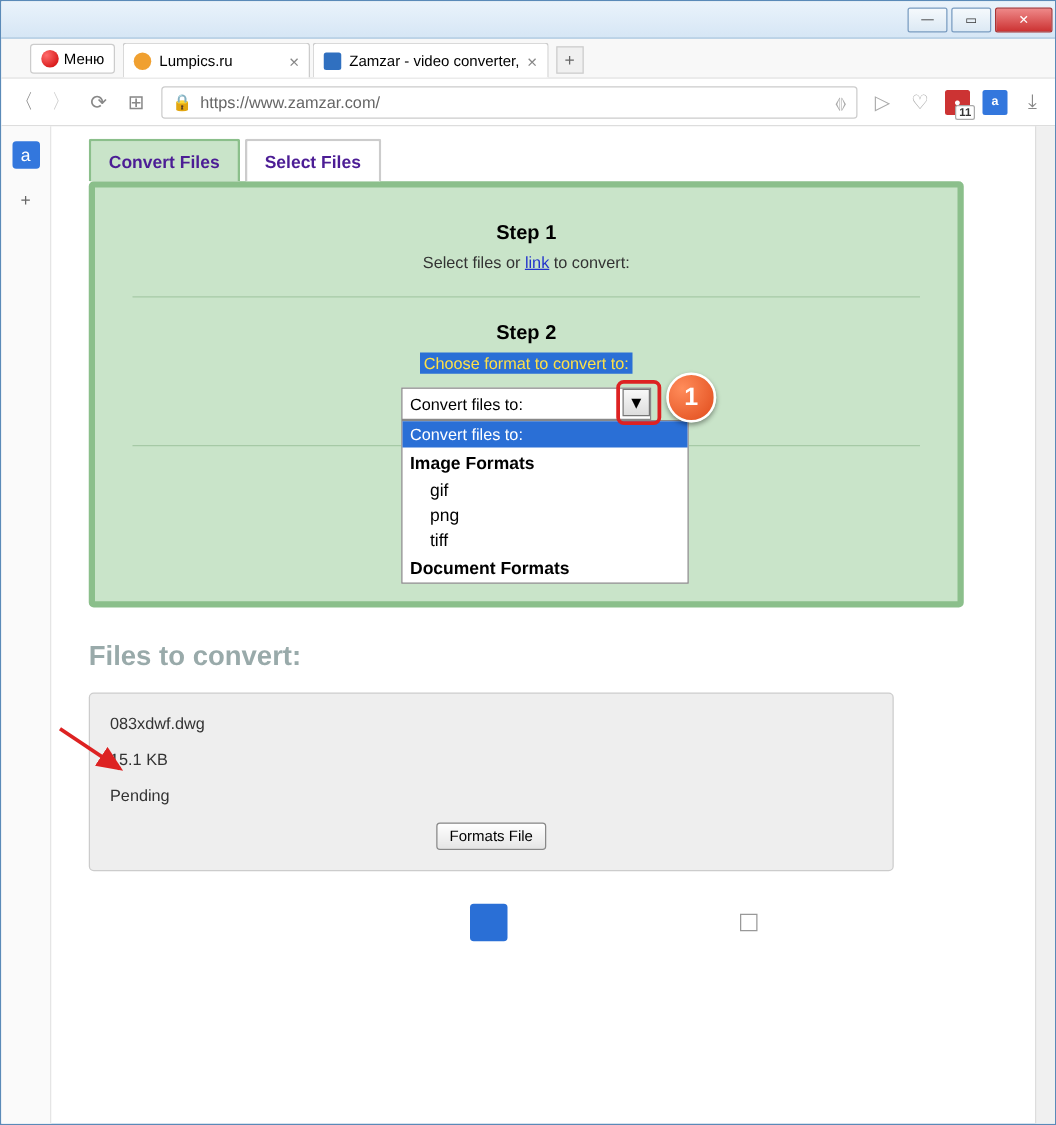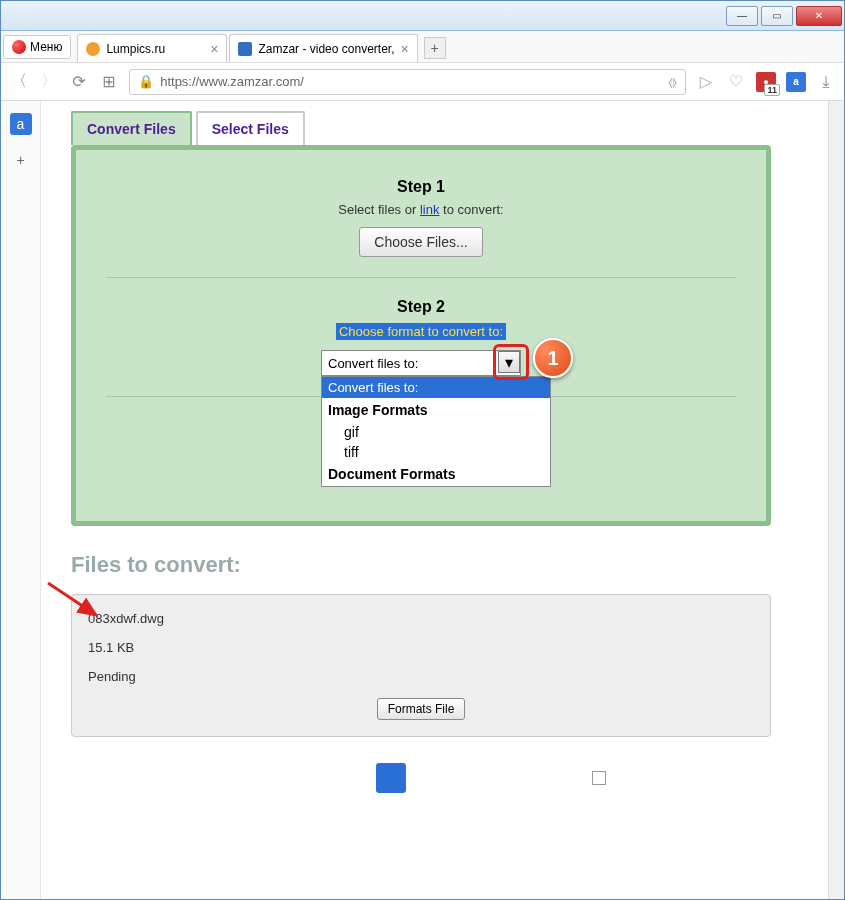--- a/index.html
+++ b/index.html
@@ -1,21 +1,21 @@
 <!DOCTYPE html>
 <html><head>
 <meta charset="utf-8">
 <style>
 *{box-sizing:border-box;margin:0;padding:0;font-family:Arial,Helvetica,sans-serif}
 body{background:#fff}
 .window{width:845px;height:900px;border:1px solid #5a8ab8;background:#fff;position:relative;overflow:hidden}
 .titlebar{height:30px;background:linear-gradient(#eaf3fb,#d6e6f5);border-bottom:1px solid #8fb5d6;display:flex;justify-content:flex-end;align-items:center;padding:0 2px}
 .winbtn{width:32px;height:20px;margin-left:3px;border:1px solid #7a9cc0;background:linear-gradient(#f5f9fc,#dce9f4);border-radius:2px;display:flex;align-items:center;justify-content:center;font-size:10px;color:#333}
 .winbtn.close{background:linear-gradient(#e88,#c33);color:#fff;width:46px;border-color:#a33}
-.tabbar{height:32px;background:#f8f8f8;border-bottom:1px solid #ddd;display:flex;align-items:flex-end;padding:0 2px}
+.tabbar{height:32px;background:#f8f8f8;border-bottom:1px solid #ddd;display:flex;align-items:flex-end;padding:0 23px}
 .menu-btn{display:flex;align-items:center;gap:4px;padding:4px 8px;border:1px solid #ccc;border-radius:3px;background:#fff;font-size:12px;margin-right:6px;margin-bottom:3px}
 .opera-o{width:14px;height:14px;border-radius:50%;background:radial-gradient(circle at 30% 30%,#ff6b6b,#c00)}
 .tab{height:28px;border:1px solid #ccc;border-bottom:none;background:#fff;display:flex;align-items:center;padding:0 8px;font-size:12px;margin-right:2px;min-width:150px;border-radius:3px 3px 0 0}
 .tab.active{background:#fff}
 .tab .favicon{width:14px;height:14px;margin-right:6px;border-radius:2px}
 .tab .close{margin-left:auto;color:#888;font-size:14px;padding-left:6px}
 .newtab{width:22px;height:22px;border:1px solid #ccc;background:#f0f0f0;margin-left:4px;margin-bottom:3px;display:flex;align-items:center;justify-content:center;font-size:14px;color:#666}
 .addrbar{height:38px;border-bottom:1px solid #ddd;display:flex;align-items:center;padding:0 8px;gap:10px;background:#fff}
 .navicon{width:20px;height:20px;color:#888;display:flex;align-items:center;justify-content:center;font-size:16px}
 .urlbox{flex:1;height:26px;border:1px solid #ccc;border-radius:3px;display:flex;align-items:center;padding:0 8px;font-size:13px;color:#666}
@@ -42,21 +42,21 @@
 .select-arrow{position:absolute;right:1px;top:1px;width:22px;height:22px;border:1px solid #777;background:linear-gradient(#f8f8f8,#ddd);display:flex;align-items:center;justify-content:center}
 .dropdown{position:absolute;top:26px;left:0;width:230px;background:#fff;border:1px solid #888;z-index:10;text-align:left}
 .dd-head{background:#2a6fd6;color:#fff;padding:3px 6px;font-size:13px}
 .dd-group{font-weight:bold;padding:4px 6px;font-size:14px}
 .dd-item{padding:2px 6px 2px 22px;font-size:14px}
 .callout{position:absolute;width:40px;height:40px;border-radius:50%;background:radial-gradient(circle at 30% 30%,#ff8c5a,#e04a1a);border:2px solid #fff;box-shadow:0 2px 4px rgba(0,0,0,.4);display:flex;align-items:center;justify-content:center;color:#fff;font-weight:bold;font-size:20px;z-index:20}
 .red-outline{position:absolute;border:3px solid #d22;border-radius:6px;z-index:15}
 .checkbox-faint{position:absolute;right:160px;top:366px;width:14px;height:14px;border:1px solid #999;background:#fff}
 .blue-btn-hint{position:absolute;left:300px;top:358px;width:30px;height:30px;background:#2a6fd6;border-radius:3px}
 .files-title{font-size:22px;color:#9aa;font-weight:bold;margin:26px 0 16px 0}
-.file-box{border:1px solid #ccc;background:#eee;border-radius:4px;padding:16px;width:700px}
+.file-box{border:1px solid #ccc;background:#eee;border-radius:4px;padding:16px;width:644px}
 .file-box div{font-size:13px;margin-bottom:14px;color:#333}
 .remove-btn{display:block;margin:6px auto 0;padding:3px 10px;border:1px solid #888;background:linear-gradient(#fff,#e5e5e5);border-radius:3px;font-size:12px}
 .arrow-red{position:absolute;left:5px;top:480px;z-index:30}
 </style>
 </head>
 <body>
 
 <div class="window">
   <div class="titlebar">
     <div class="winbtn">—</div>
@@ -122,38 +122,38 @@
         <div class="card-tab">Convert Files</div>
         <div class="card-tab inactive">Select Files</div>
       </div>
 
       <div class="card">
         <div class="step">
           <h2>Step 1</h2>
           <div class="sub">
             <span>Select files or </span><a href="#">link</a><span> to convert:</span>
           </div>
-          <button class="choose-btn">Choose Files...</button>
         </div>
         <hr class="hr">
         <div class="step">
           <h2>Step 2</h2>
           <div><span class="highlight">Choose format to convert to:</span></div>
           <div class="select-wrap">
             <div class="select-box">
               <span>Convert files to:</span>
             </div>
             <div class="select-arrow">▾</div>
             <div class="red-outline" style="left:172px;top:-6px;width:36px;height:36px"></div>
             <div class="callout" style="left:212px;top:-12px">1</div>
 
             <div class="dropdown">
               <div class="dd-head">Convert files to:</div>
               <div class="dd-group">Image Formats</div>
               <div class="dd-item">gif</div>
+              <div class="dd-item">png</div>
               <div class="dd-item">tiff</div>
               <div class="dd-group">Document Formats</div>
             </div>
           </div>
         </div>
         <hr class="hr">
         <div style="height:100px;position:relative">
           <div class="blue-btn-hint"></div>
           <div class="checkbox-faint"></div>
           <span style="position:absolute;left:290px;top:330px"></span>

